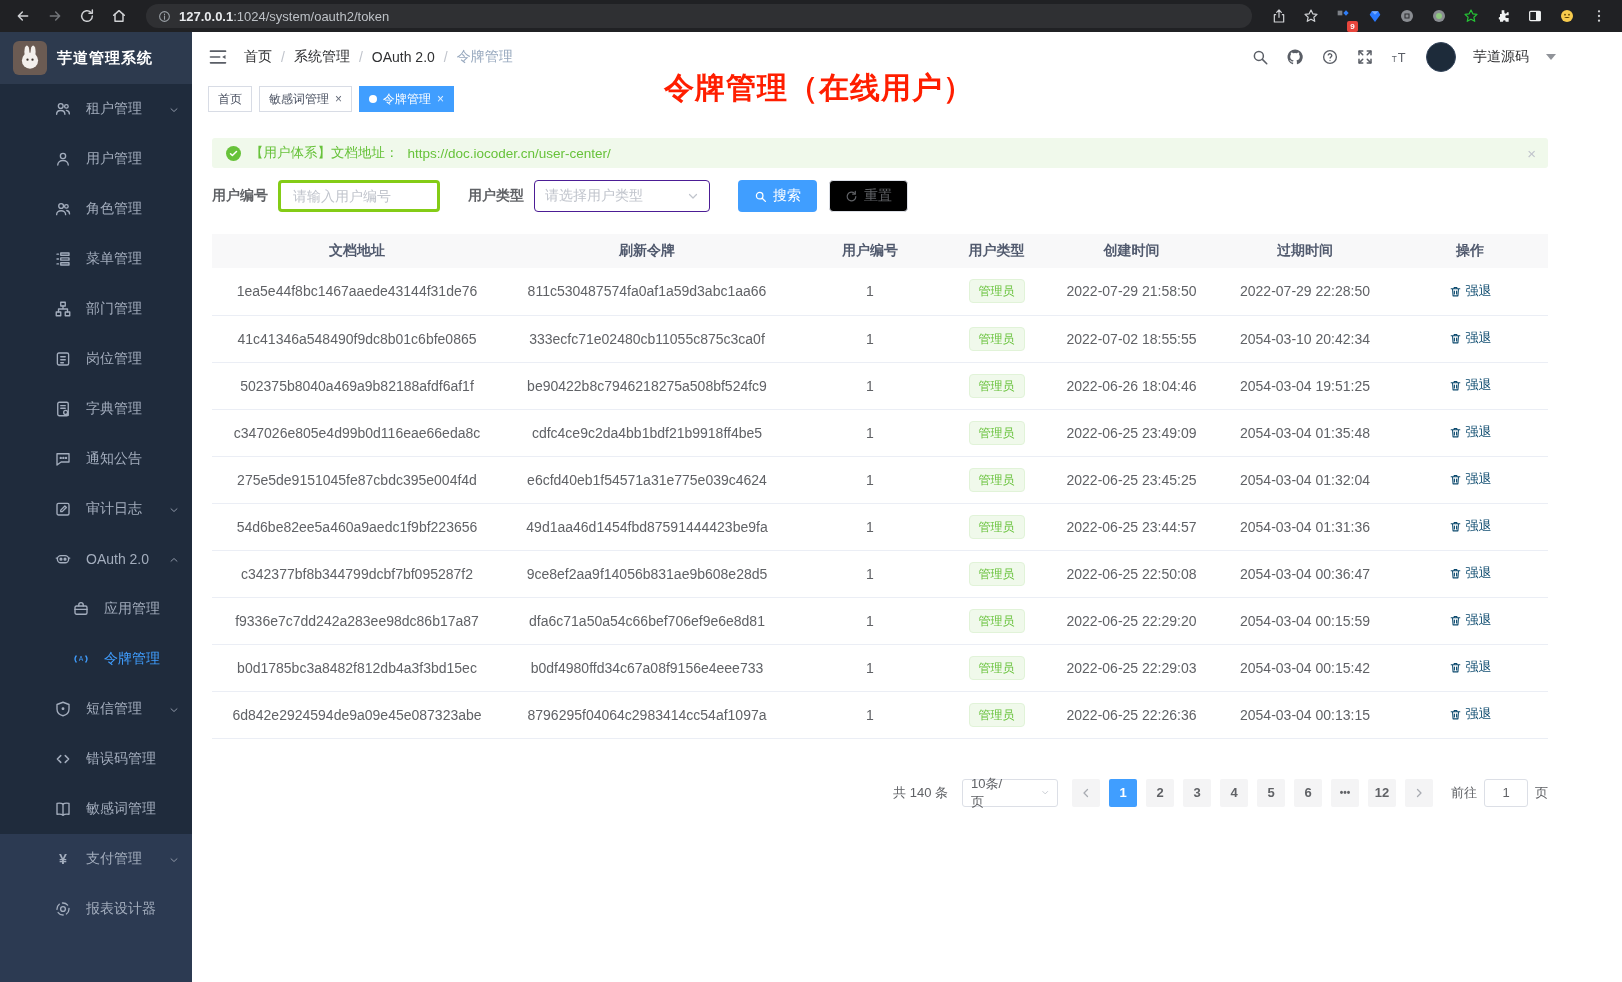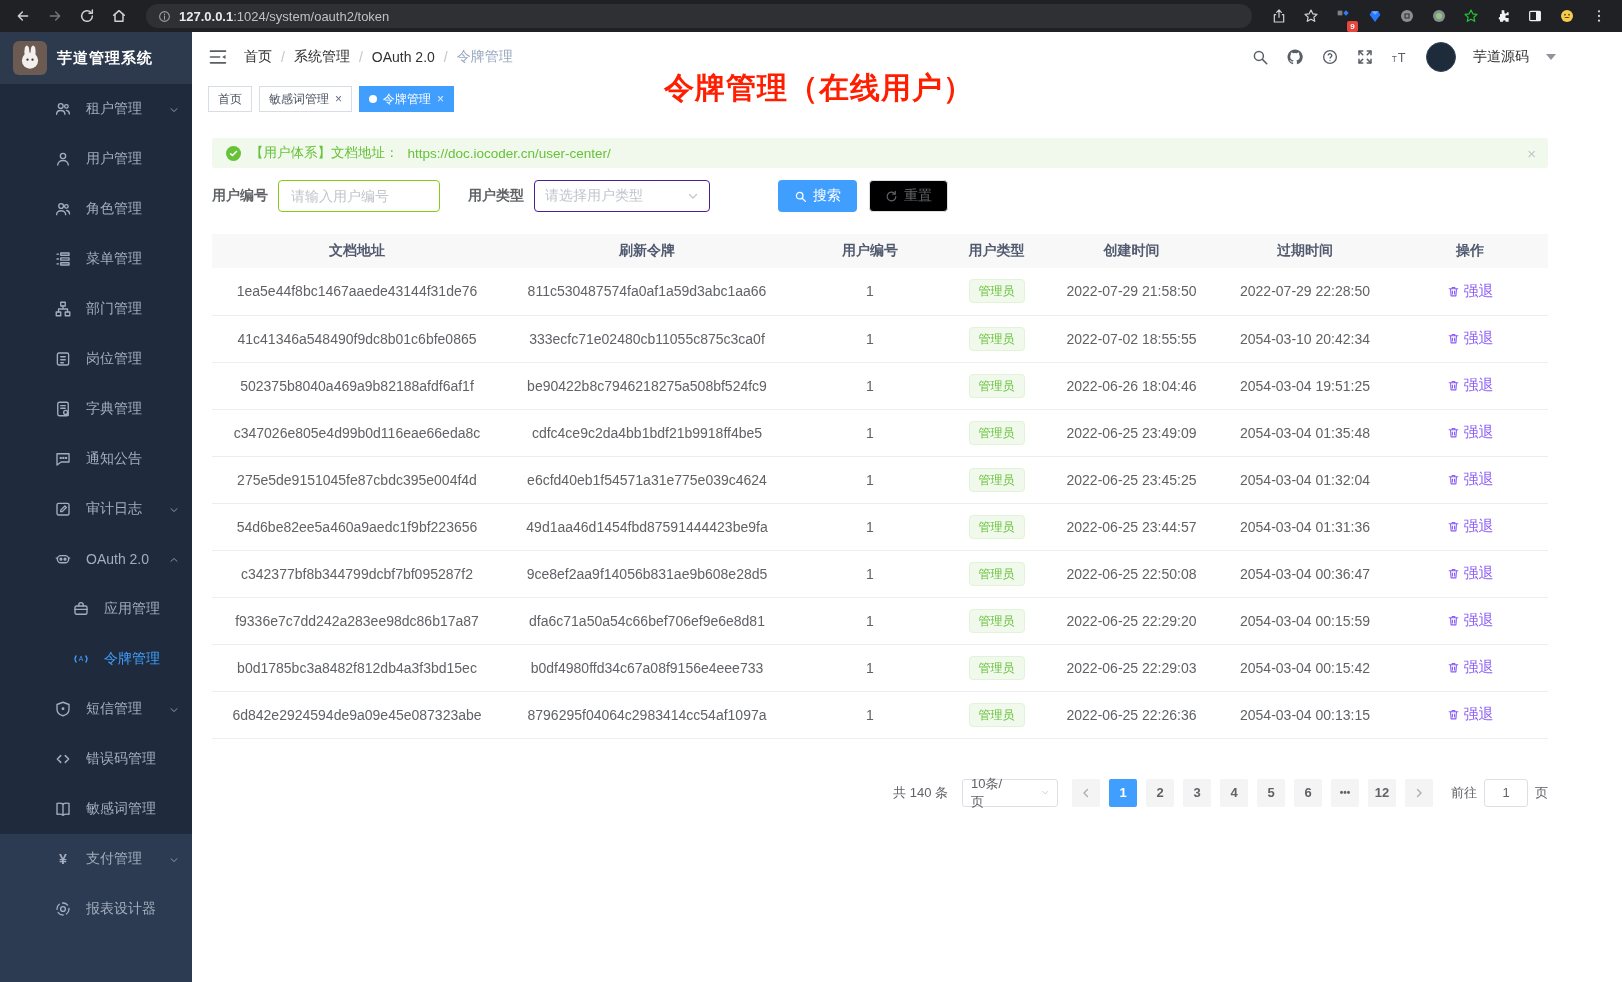--- a/index.html
+++ b/index.html
@@ -66,36 +66,36 @@
   
   .content { padding:22px 0 0 20px; width:1356px; }
   .alert { width:1336px; height:30px; background:#f0f9eb; border-radius:3px; display:flex; align-items:center; padding:0 14px; gap:9px; font-size:13.5px; color:#67c23a; position:relative; margin-bottom:12px; }
   .alert-check { width:15px; height:15px; border-radius:50%; background:#67c23a; color:#fff; display:flex; align-items:center; justify-content:center; flex:0 0 auto; }
   .alert-check svg { width:9px; height:9px; }
   .alert-link { color:#67c23a; cursor:pointer; }
   .alert-close { position:absolute; right:12px; color:#c0c4cc; font-size:15px; cursor:pointer; }
 
   .filters { display:flex; align-items:center; font-size:14px; margin-bottom:22px; }
   .f-label { font-weight:700; color:#606266; margin-right:10px; white-space:nowrap; }
-  .f-input { width:162px; height:32px; border:1px solid #84cc16; border-radius:4px; padding:0 12px; font-size:14px; color:#1d4ed8; font-family:"Liberation Sans", sans-serif; }
+  .f-input { width:162px; height:32px; border:3px solid #84cc16; border-radius:4px; padding:0 12px; font-size:14px; color:#1d4ed8; font-family:"Liberation Sans", sans-serif; }
   .f-input::placeholder { color:#c0c4cc; }
   .f-select { width:176px; height:32px; border:1px solid #4c1d95; border-radius:4px; padding:0 10px; display:flex; align-items:center; justify-content:space-between; color:#c0c4cc; cursor:pointer; margin-right:28px; }
   .f-select svg { width:12px; height:12px; color:#c0c4cc; }
   .gap28 { width:28px; }
-  .btn { height:32px; border-radius:4px; font-size:14px; display:flex; align-items:center; gap:6px; padding:0 15px; cursor:pointer; border:1px solid transparent; font-family:"Liberation Sans", sans-serif;margin-left:40px; }
+  .btn { height:32px; border-radius:4px; font-size:14px; display:flex; align-items:center; gap:6px; padding:0 15px; cursor:pointer; border:1px solid transparent; font-family:"Liberation Sans", sans-serif; }
   .btn svg { width:13px; height:13px; }
   .btn-primary { background:#409eff; color:#fff; }
   .btn-plain { background:#000000; border-color:#dcdfe6; color:#606266; margin-left:12px; }
 
   table.grid { width:1336px; border-collapse:collapse; table-layout:fixed; }
   .grid th { background:#f8f8f9; height:34px; font-size:14px; font-weight:700; color:#515a6e; text-align:center; }
   .grid td { height:47px; border-bottom:1px solid #ebeef5; font-size:14px; color:#606266; text-align:center; white-space:nowrap; }
   .grid tr td:first-child, .grid tr th:first-child { border-left:none; }
   .badge-success { display:inline-block; background:#f0f9eb; border:1px solid #e1f3d8; color:#67c23a; font-size:12px; height:24px; line-height:22px; padding:0 9px; border-radius:4px; }
-  .action-link { color:#8b5cf6; font-size:15px; display:inline-flex; align-items:center; gap:4px; cursor:pointer; }
+  .action-link { color:#0c4a6e; font-size:13px; display:inline-flex; align-items:center; gap:4px; cursor:pointer; }
   .action-link svg { width:13px; height:13px; }
 
   .pagination { width:1336px; display:flex; justify-content:flex-end; align-items:center; gap:14px; margin-top:40px; font-size:13px; color:#606266; }
   .pg-total { white-space:nowrap; }
   .pg-size { width:96px; height:28px; border:1px solid #dcdfe6; border-radius:3px; display:flex; align-items:center; justify-content:space-between; padding:0 8px; cursor:pointer; color:#606266;gap:36px; }
   .pg-size svg { width:11px; height:11px; color:#c0c4cc; }
   .pager { display:flex; align-items:center; gap:9px; }
   .pg-btn { min-width:28px; height:28px; padding:0 4px; border-radius:2px; background:#f4f4f5; color:#606266; font-weight:700; font-size:13px; display:flex; align-items:center; justify-content:center; cursor:pointer; }
   .pg-btn.active { background:#409eff; color:#fff; }
   .pg-arrow { color:#a8abb2; }

